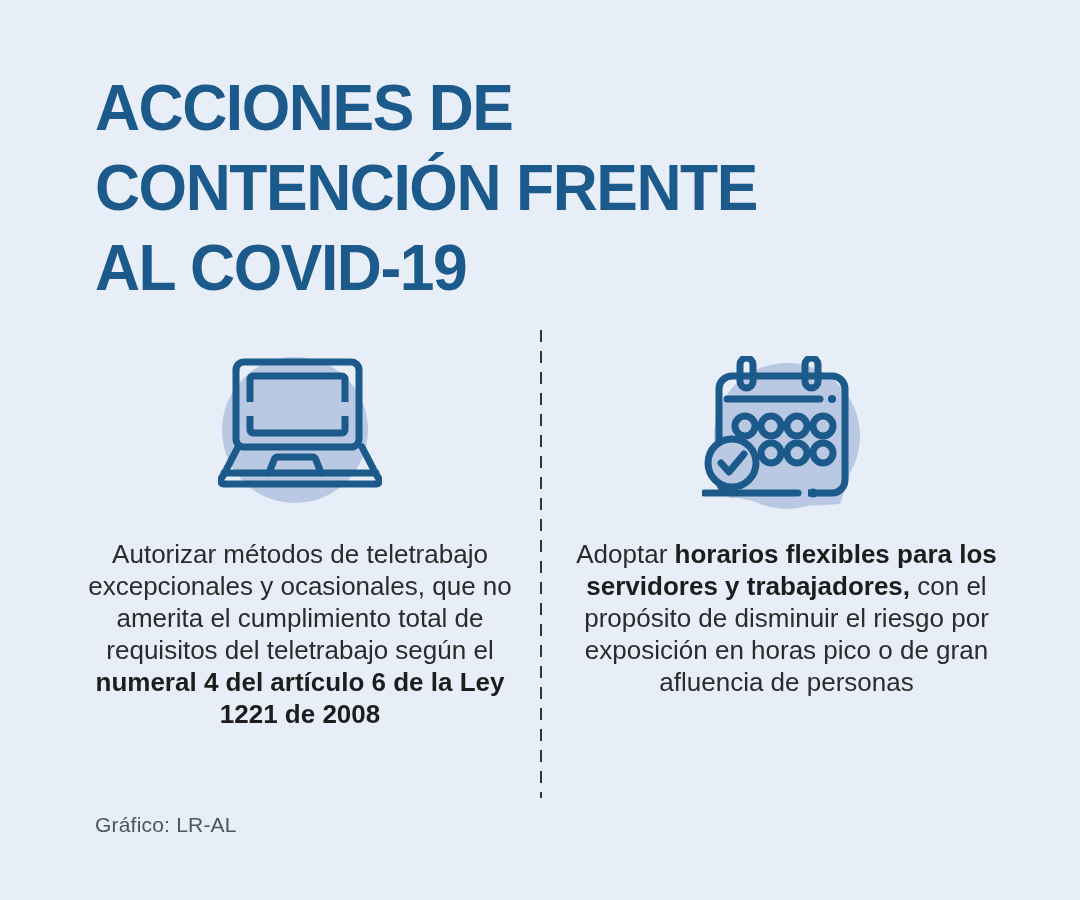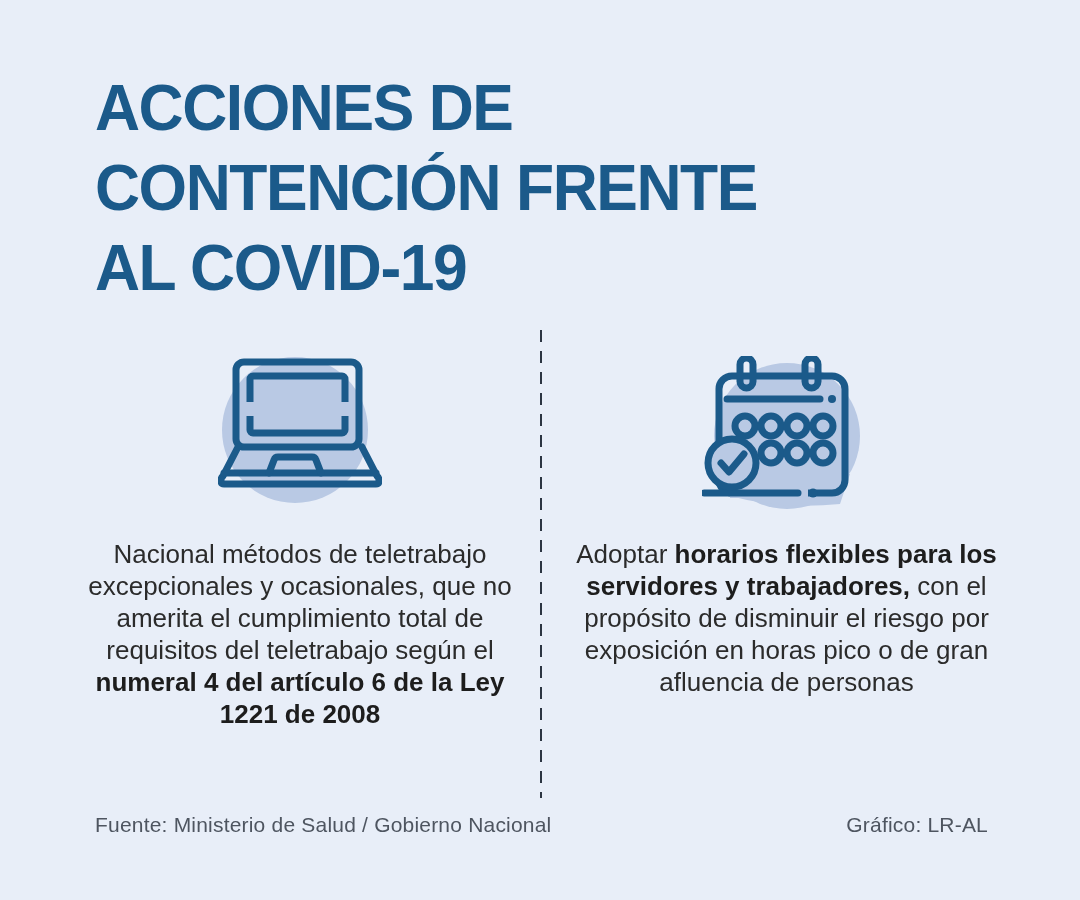--- a/index.html
+++ b/index.html
@@ -108,21 +108,21 @@
           <circle class="bgfill" cx="77" cy="74" r="73"></circle>
           <rect class="ink" x="18" y="6" width="123" height="85" rx="8"></rect>
           <rect class="ink" x="32" y="20" width="95" height="57" rx="3"></rect>
           <line class="gap" x1="32" y1="46" x2="32" y2="60"></line>
           <line class="gap" x1="127" y1="46" x2="127" y2="60"></line>
           <path class="ink" d="M 20,91 L 5,120 Q 3,122 3,124 L 3,125 Q 3,128 6,128 L 158,128 Q 161,128 161,125 L 161,124 Q 161,122 159,120 L 144,91"></path>
           <line class="ink" x1="6" y1="117" x2="158" y2="117" stroke-width="6"></line>
           <path class="ink" d="M 51,117 L 56,104 Q 57,101 60,101 H 94 Q 97,101 98,104 L 103,117" stroke-width="6.5"></path>
         </svg>
       </div>
-      <p class="col-text"><span>Nacional métodos de teletrabajo excepcionales y ocasionales, que no amerita el cumplimiento total de requisitos del teletrabajo según el </span><span class="bold">numeral 4 del artículo 6 de la Ley 1221 de 2008</span></p>
+      <p class="col-text"><span>Autorizar métodos de teletrabajo excepcionales y ocasionales, que no amerita el cumplimiento total de requisitos del teletrabajo según el </span><span class="bold">numeral 4 del artículo 6 de la Ley 1221 de 2008</span></p>
     </section>
 
     <div class="divider"></div>
 
     <section class="column right">
       <div class="icon-wrap">
         <svg width="170" height="154" viewBox="0 0 170 154">
           <circle class="bgfill" cx="85" cy="80" r="73"></circle>
           <path class="bgfill" d="M 22,118 L 148,118 L 138,148 Q 80,154 28,140 Z"></path>
           <rect class="ink" x="17" y="20" width="126" height="117" rx="13"></rect>
@@ -143,17 +143,16 @@
           <circle class="ink bgfill" cx="30" cy="107" r="24"></circle>
           <path class="ink" d="M 19,107 L 27,116 L 42,98"></path>
         </svg>
       </div>
       <p class="col-text"><span>Adoptar </span><span class="bold">horarios flexibles para los servidores y trabajadores,</span><span> con el propósito de disminuir el riesgo por exposición en horas pico o de gran afluencia de personas</span></p>
     </section>
 
   </div>
 
   <footer class="footer">
-    <span>Fuente: Ministerio de Salud / Gobierno Nacional</span>
     <span>Gráfico: LR-AL</span>
   </footer>
 
 </div>
 
 </body></html>

